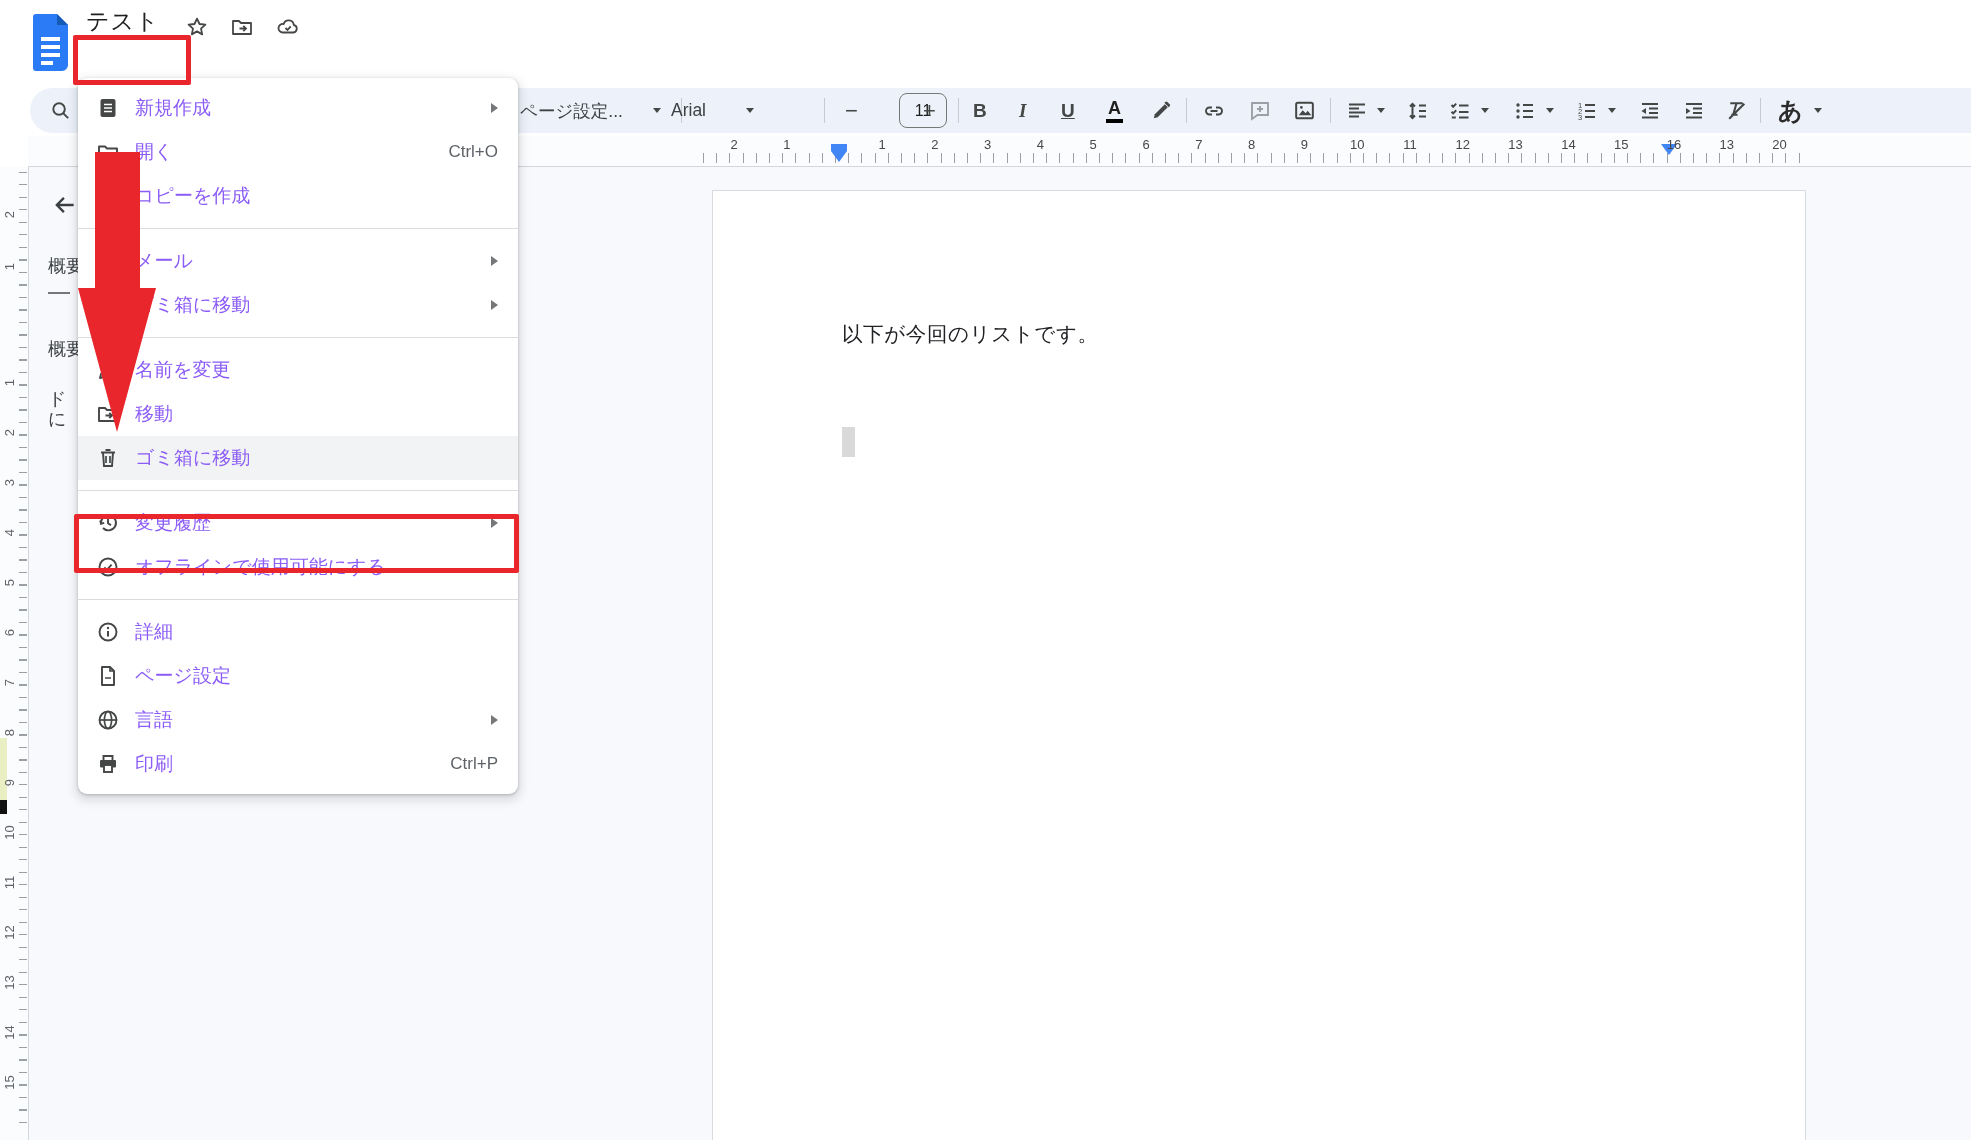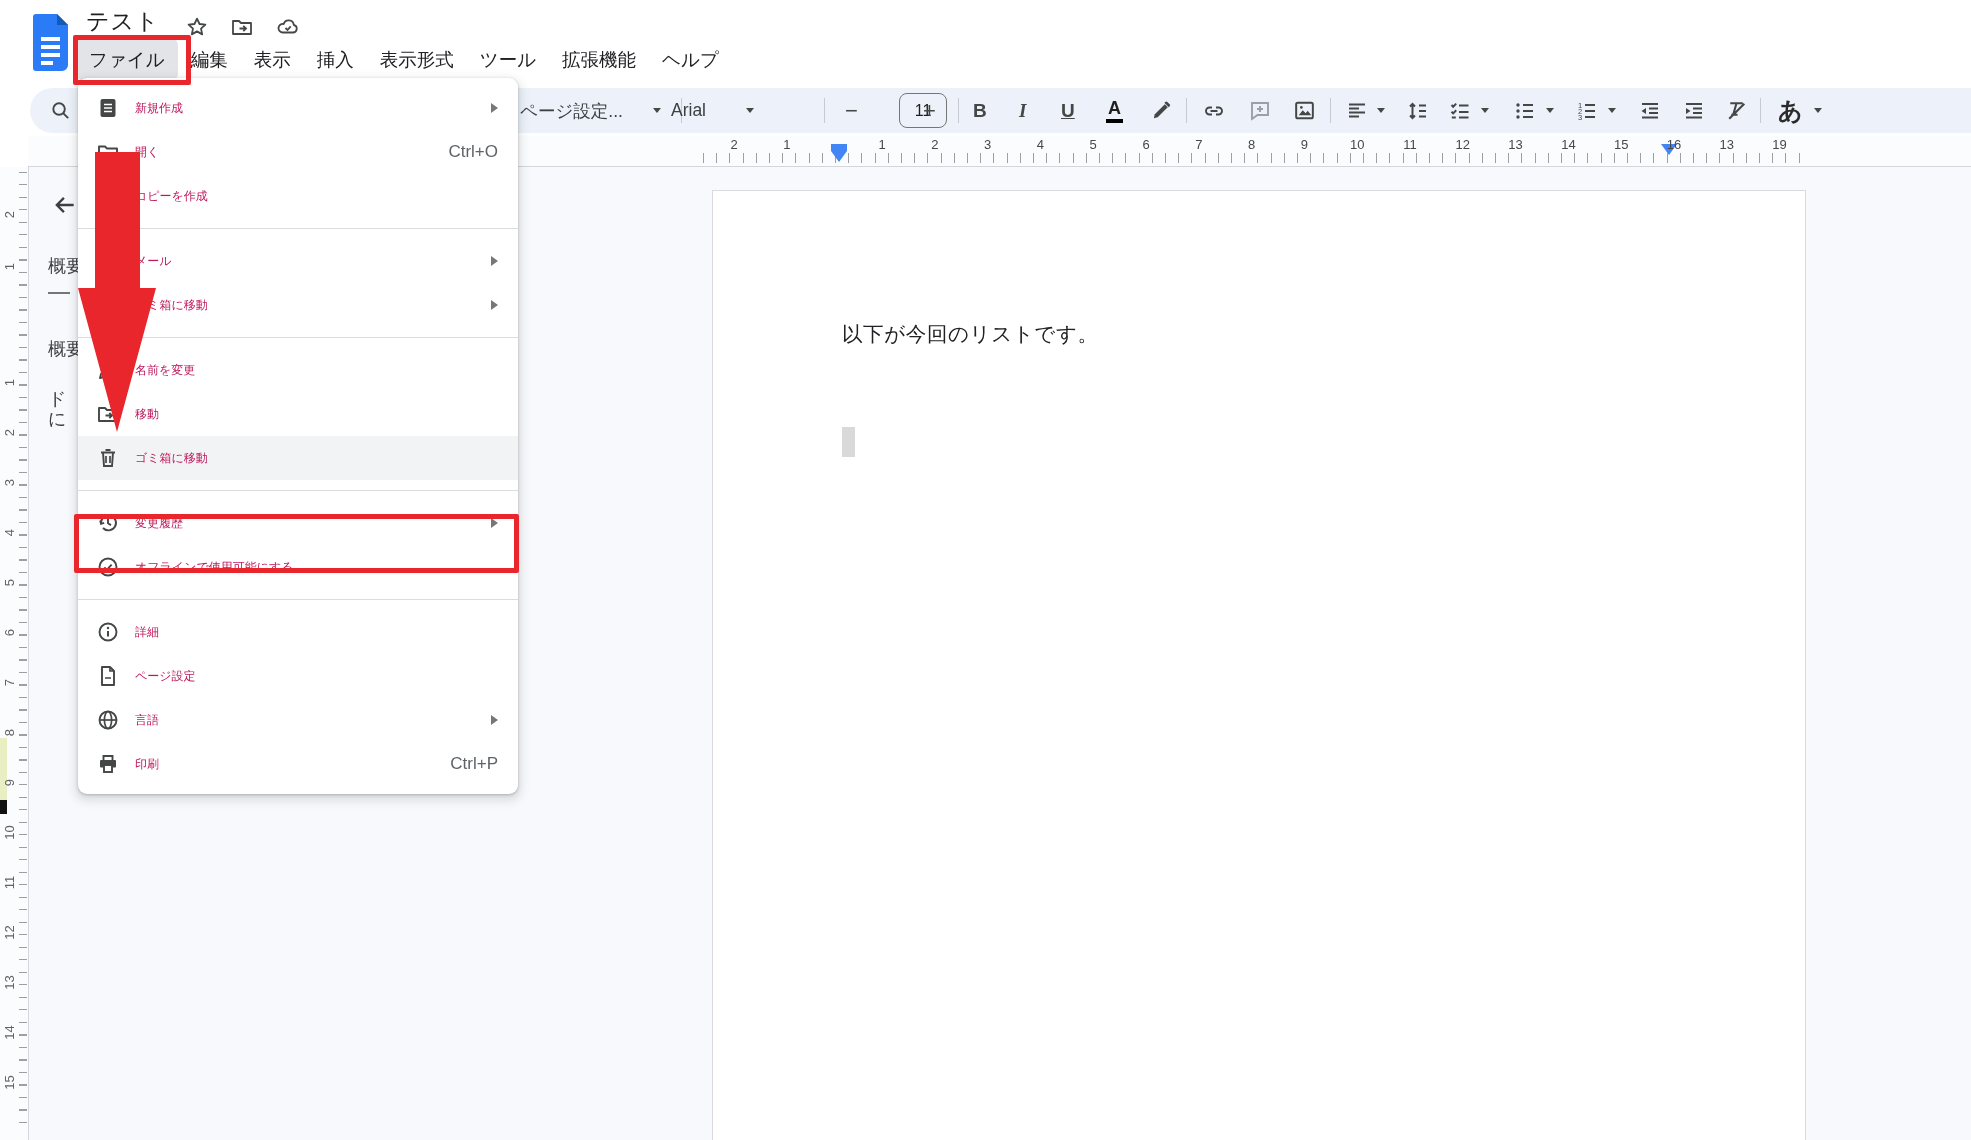--- a/index.html
+++ b/index.html
@@ -55,21 +55,21 @@
   
   .ol-text{position:absolute;left:48px;font-size:18px;color:#3c4043;white-space:nowrap}
   #ol-dash{left:48px;top:292px;width:22px;height:2px;background:#747775}
 
   
   #file-menu{left:78px;top:78px;width:440px;background:#fff;border-radius:9px;padding:8px 0;
              box-shadow:0 1px 3px rgba(60,64,67,.3),0 4px 10px 3px rgba(60,64,67,.15);z-index:50}
   .menu-row{height:44px;display:flex;align-items:center;padding:0 20px 0 18px}
   .menu-row.highlight{background:#f1f3f4}
   .menu-icon{width:24px;height:24px;margin-right:15px;color:#444746;flex:0 0 auto}
-  .menu-label{font-size:12px;color:#be185d;white-space:nowrap}
+  .menu-label{font-size:19px;color:#8b5cf6;white-space:nowrap}
   .menu-shortcut{margin-left:auto;font-size:17px;color:#5f6368}
   .menu-subarrow{margin-left:auto;width:0;height:0;border-top:5.5px solid transparent;
                  border-bottom:5.5px solid transparent;border-left:7px solid #757779}
   .menu-divider{height:1px;background:#dadce0;margin:10px 0}
 
   
   .red-box{border:5px solid #e8262b;box-sizing:border-box;z-index:60;border-radius:2px}
   #red-box-file{left:73px;top:35px;width:118px;height:50px}
   #red-box-trash{left:74px;top:514px;width:445px;height:59px}
   #red-arrow{left:0;top:0;z-index:70;pointer-events:none}
@@ -97,30 +97,20 @@
   </svg>
   <svg class="abs title-icon" style="left:230px" viewBox="0 0 24 24">
     <path d="M3 6h6l2 2h10v11H3z" fill="none" stroke="currentColor" stroke-width="1.8" stroke-linejoin="round"></path>
     <path d="M9.5 13.5h6M13.3 10.8l2.7 2.7-2.7 2.7" fill="none" stroke="currentColor" stroke-width="1.8"></path>
   </svg>
   <svg class="abs title-icon" style="left:276px" viewBox="0 0 24 24">
     <path d="M7 17.5a4.3 4.3 0 1 1 .7-8.5A5.2 5.2 0 0 1 17.8 10a3.8 3.8 0 0 1-.8 7.5H7z" fill="none" stroke="currentColor" stroke-width="1.8" stroke-linejoin="round"></path>
     <path d="M9.5 13l2 2 3.2-3.6" fill="none" stroke="currentColor" stroke-width="1.8"></path>
   </svg>
 
-  <div id="menubar" class="abs">
-      <div class="mb-item active">ファイル</div>
-      <div class="mb-item">編集</div>
-      <div class="mb-item">表示</div>
-      <div class="mb-item">挿入</div>
-      <div class="mb-item">表示形式</div>
-      <div class="mb-item">ツール</div>
-      <div class="mb-item">拡張機能</div>
-      <div class="mb-item">ヘルプ</div>
-    </div>
 
   <div id="toolbar" class="abs">
     <svg class="icon" style="position:absolute;left:19px;top:11px" width="23" height="23" viewBox="0 0 24 24">
       <circle cx="10.5" cy="10.5" r="6" fill="none" stroke="#444746" stroke-width="2"></circle>
       <path d="M15 15l5 5" stroke="#444746" stroke-width="2"></path>
     </svg>
 
     <div class="tb" style="left:490px">
       <span class="tb-text">ページ設定...</span>
       <span class="caret" style="margin-left:30px"></span>
@@ -389,21 +379,21 @@
     <div class="hr-num" style="left: 1251.6px;">8</div>
     <div class="hr-num" style="left: 1304.4px;">9</div>
     <div class="hr-num" style="left: 1357.2px;">10</div>
     <div class="hr-num" style="left: 1410px;">11</div>
     <div class="hr-num" style="left: 1462.8px;">12</div>
     <div class="hr-num" style="left: 1515.6px;">13</div>
     <div class="hr-num" style="left: 1568.4px;">14</div>
     <div class="hr-num" style="left: 1621.2px;">15</div>
     <div class="hr-num" style="left: 1674px;">16</div>
     <div class="hr-num" style="left: 1726.8px;">13</div>
-    <div class="hr-num" style="left: 1779.6px;">19</div>
+    <div class="hr-num" style="left: 1779.6px;">20</div>
     <div class="vr-num" style="top: 207px;">2</div>
     <div class="vr-num" style="top: 259px;">1</div>
     <div class="vr-num" style="top: 375px;">1</div>
     <div class="vr-num" style="top: 425px;">2</div>
     <div class="vr-num" style="top: 475px;">3</div>
     <div class="vr-num" style="top: 525px;">4</div>
     <div class="vr-num" style="top: 575px;">5</div>
     <div class="vr-num" style="top: 625px;">6</div>
     <div class="vr-num" style="top: 675px;">7</div>
     <div class="vr-num" style="top: 725px;">8</div>

